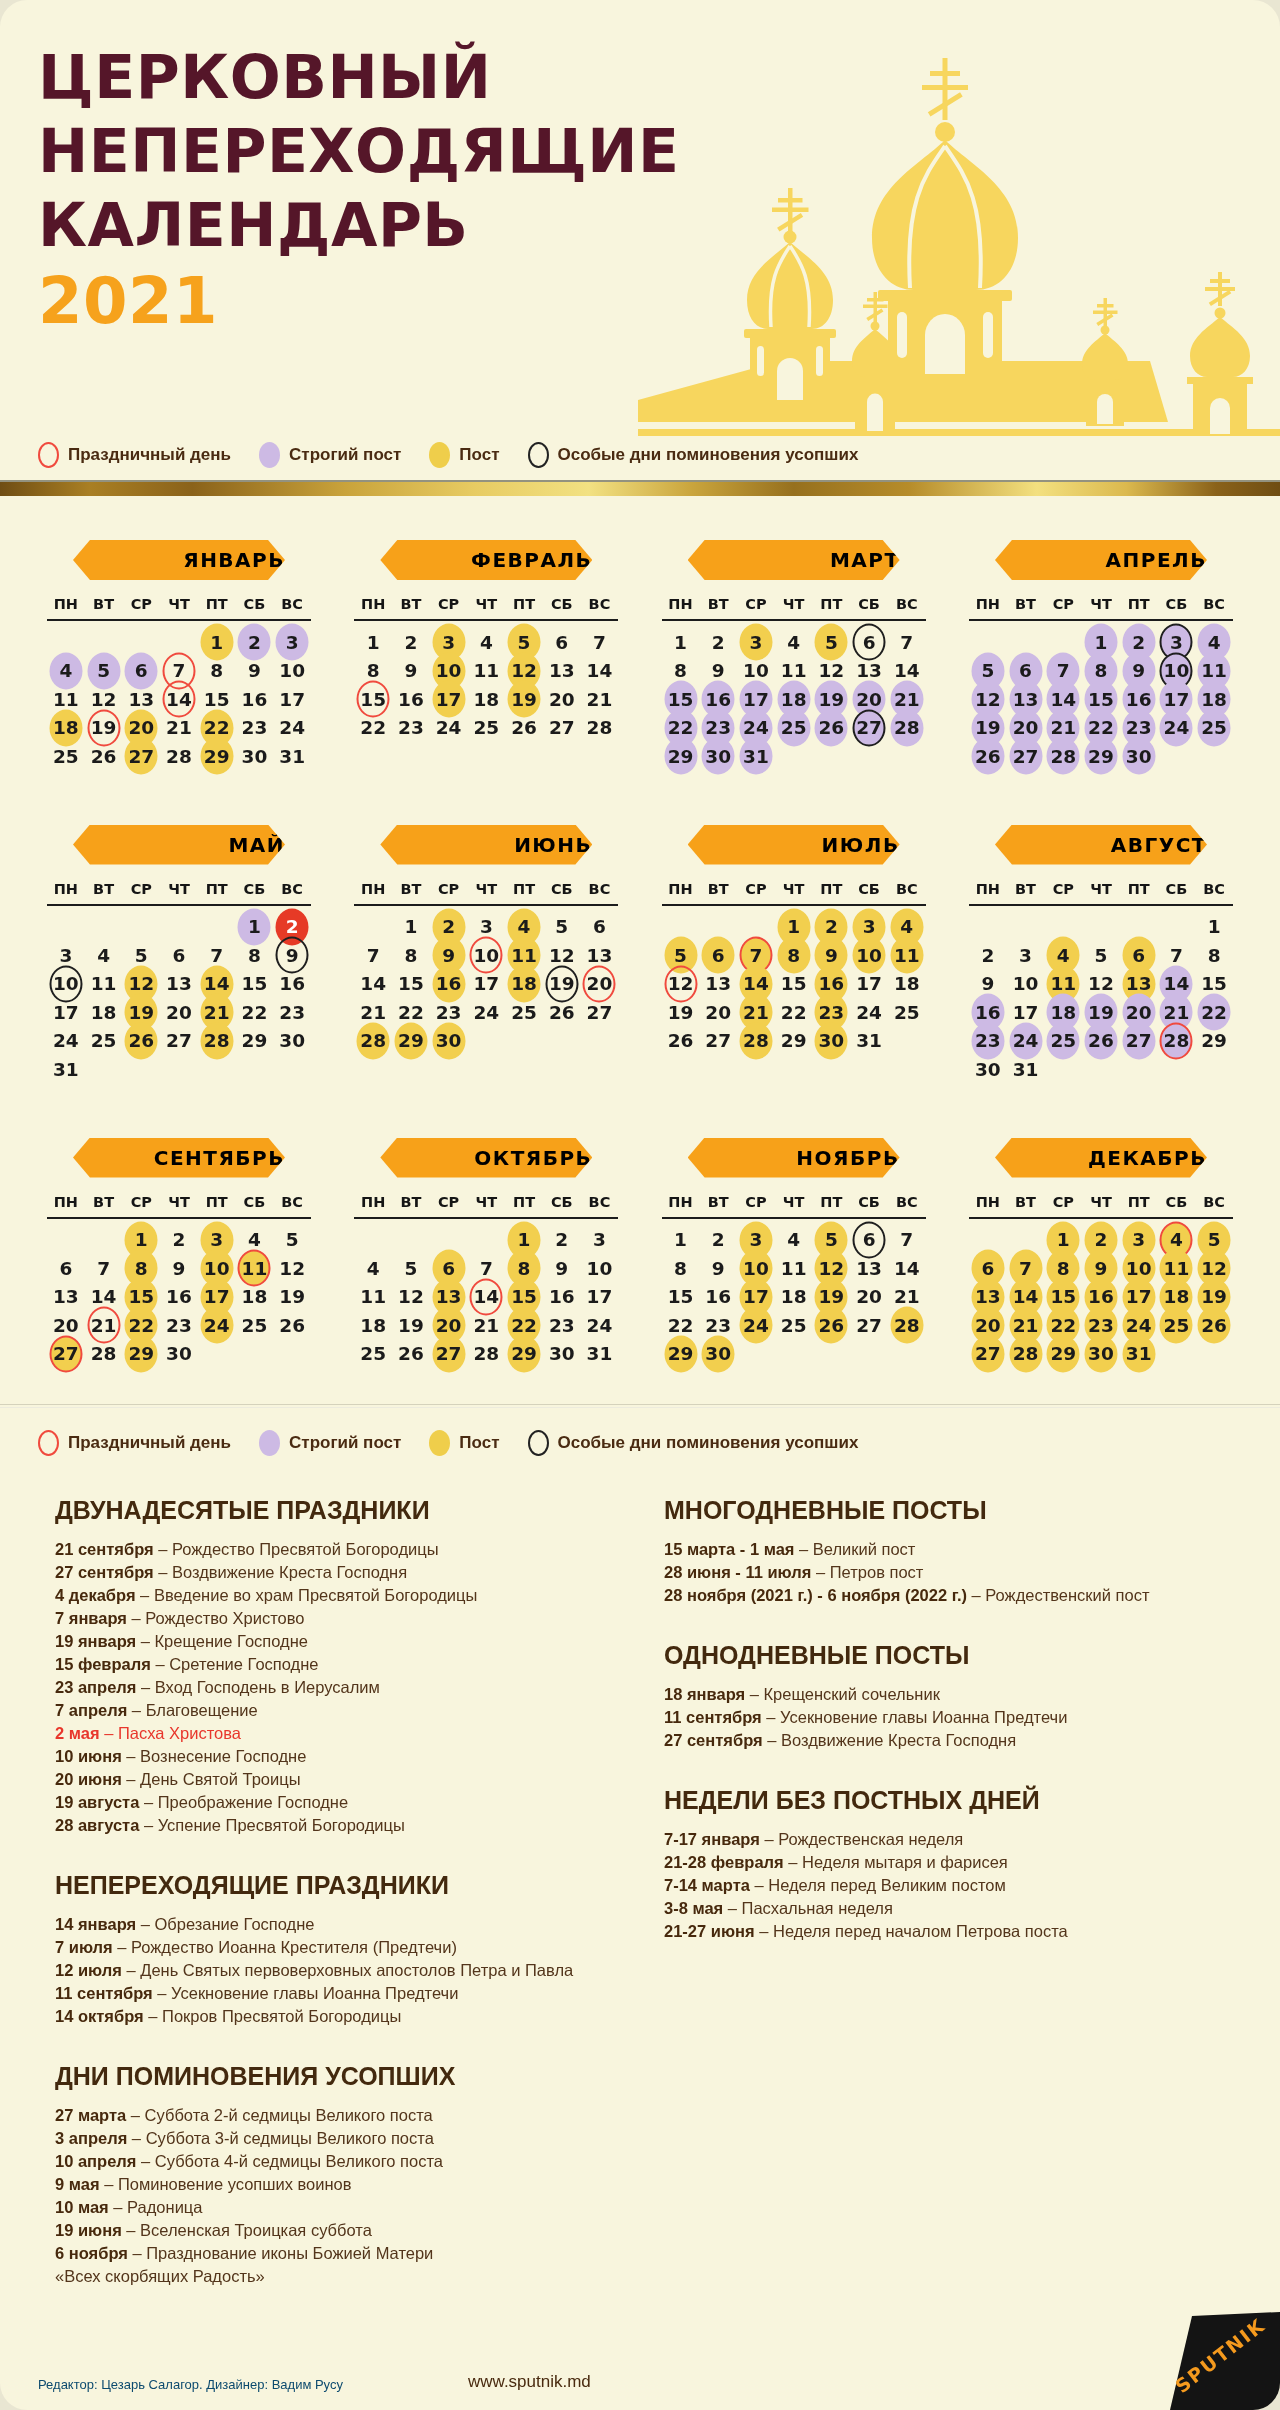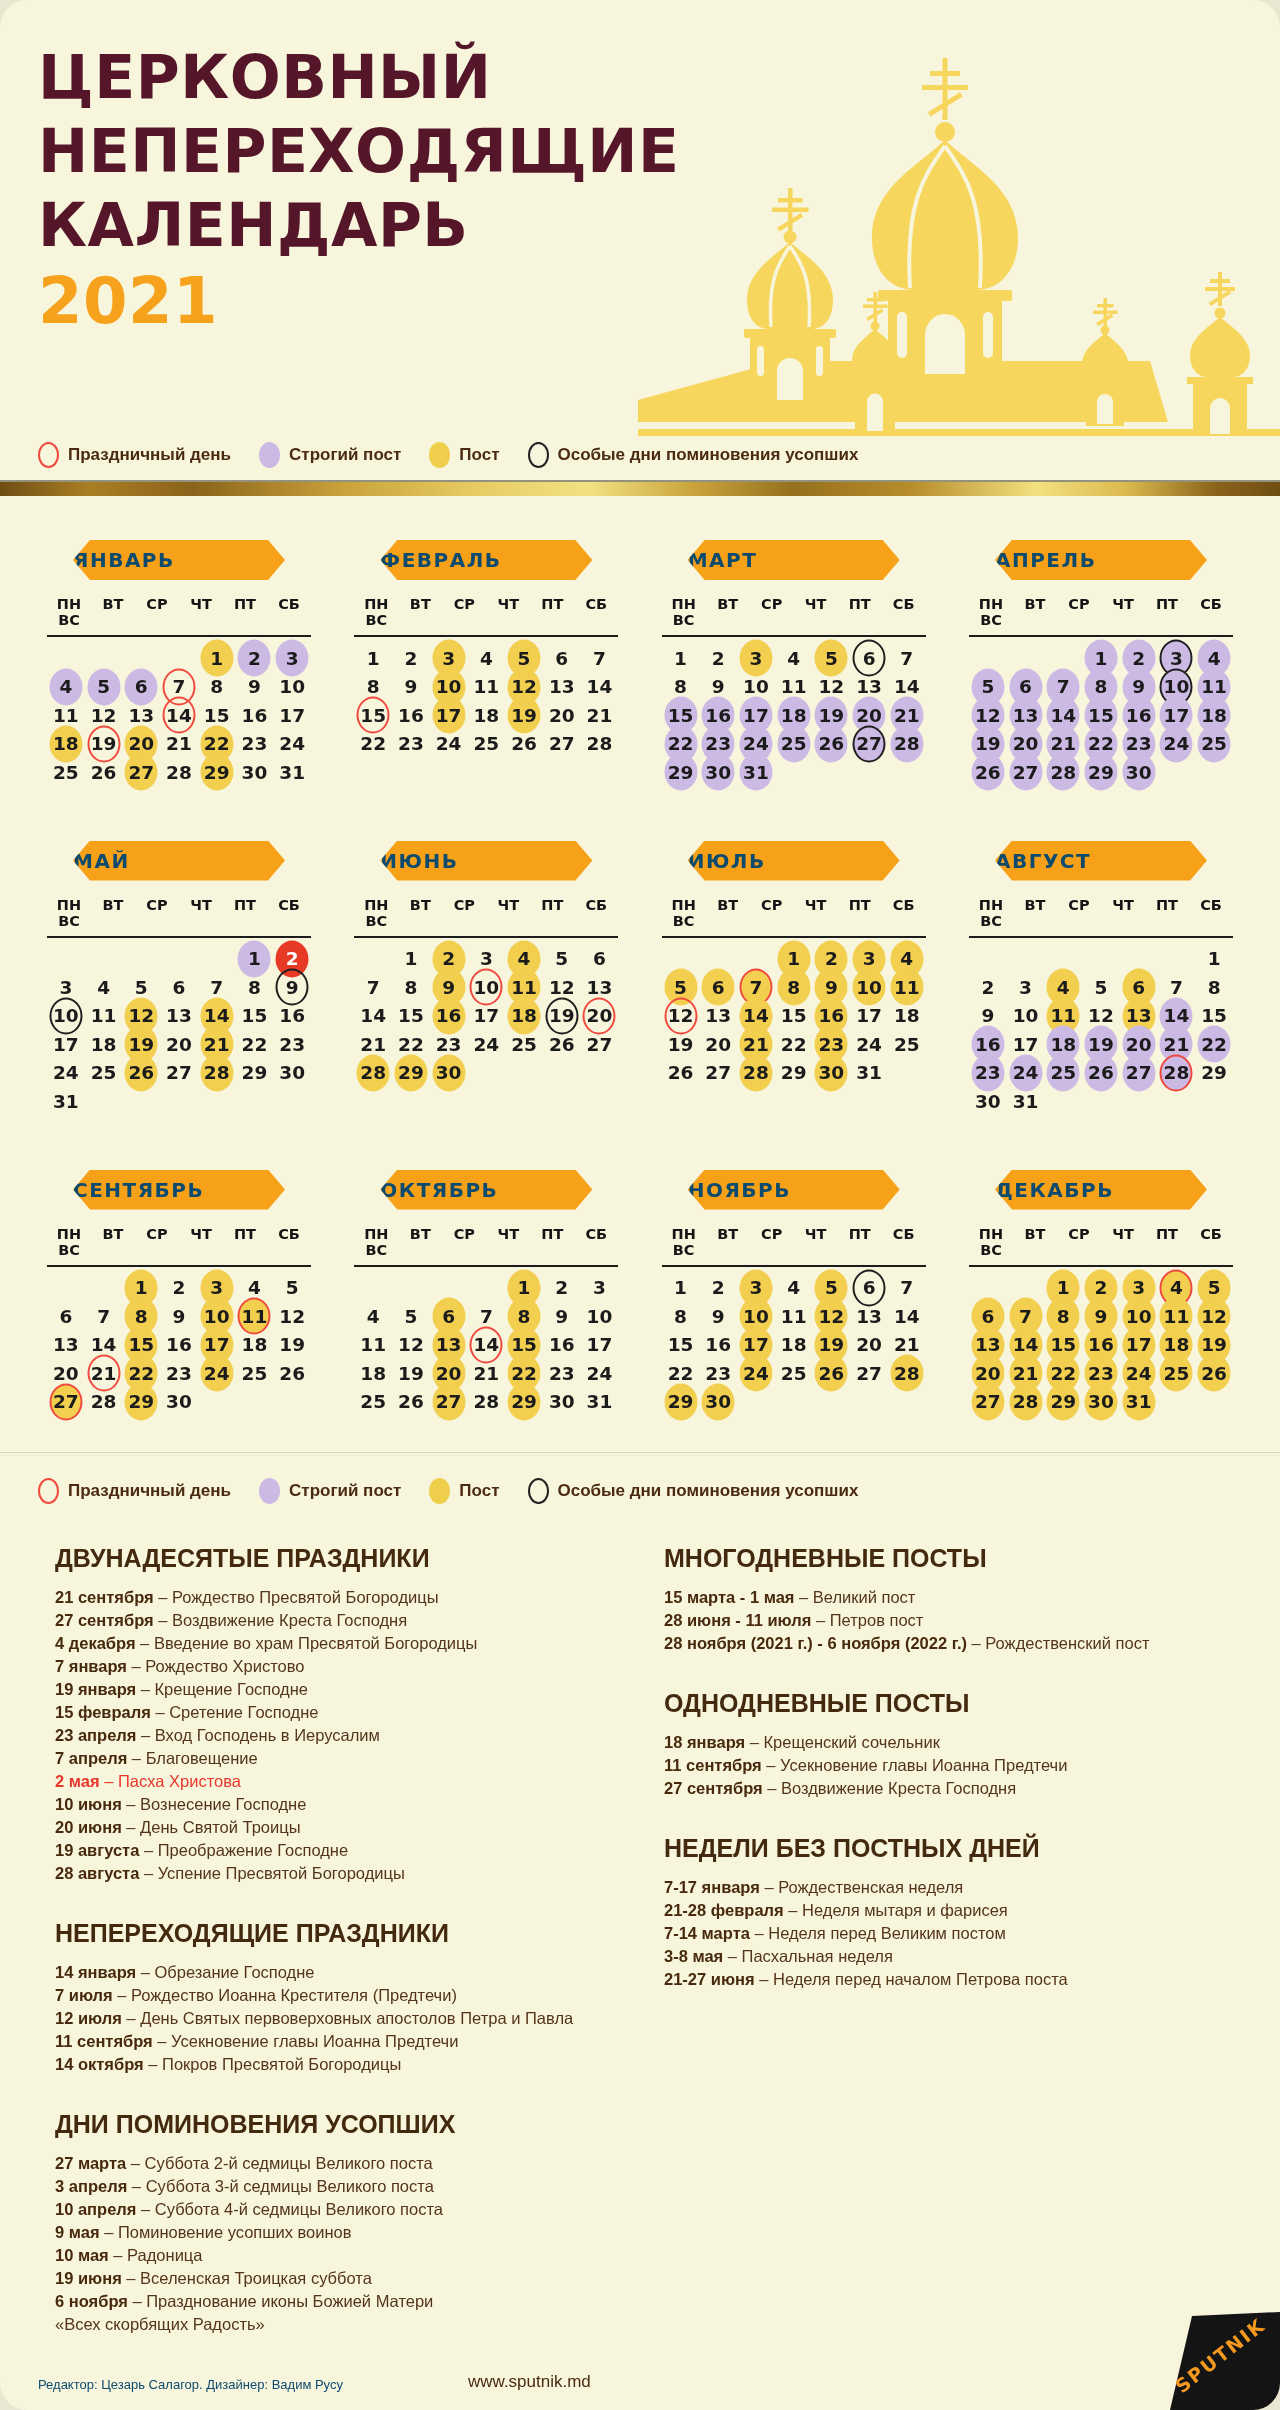--- a/index.html
+++ b/index.html
@@ -21,24 +21,24 @@
   .sw.fill-yellow{background:#EFCE4B;}
   .lg-label{font-size:17px;font-weight:bold;color:#4A2B12;}
   .divider{height:2px;background:#93927f;margin-top:12px;}
   .goldbar{height:14px;background:linear-gradient(90deg,#6f4d13 0%,#a97f24 7%,#8a621a 15%,#c9a33b 27%,
           #e7cb62 37%,#f2e182 46%,#caa53d 54%,#96701e 62%,#b68c2a 71%,#f3e07f 81%,#dbb94e 88%,
           #8a621a 95%,#6f4d13 100%);}
   
   .cal-grid{display:grid;grid-template-columns:repeat(4,270px);justify-content:space-between;
             align-items:start;row-gap:54px;padding:0 44px;margin-top:44px;}
   .month{width:270px;font-family:"DejaVu Sans",sans-serif;}
-  .banner{width:212px;height:40px;line-height:40px;margin:0 auto 16px;background:#F7A119;color:#0c4a6e;
-          font-weight:bold;font-size:20px;letter-spacing:1.5px;text-align:left;
+  .banner{width:212px;height:40px;line-height:40px;margin:0 auto 16px;background:#F7A119;color:#000000;
+          font-weight:bold;font-size:20px;letter-spacing:1.5px;text-align:right;
           clip-path:polygon(8% 0,92% 0,100% 50%,92% 100%,8% 100%,0 50%);}
-  .wk{display:grid;grid-template-columns:repeat(6,1fr);text-align:center;font-size:14.5px;font-weight:bold;
+  .wk{display:grid;grid-template-columns:repeat(7,1fr);text-align:center;font-size:14.5px;font-weight:bold;
       color:#151515;padding-bottom:7px;border-bottom:2.5px solid #1c1c1c;margin:0 3px;}
   .days{display:grid;grid-template-columns:repeat(7,1fr);margin:7px 3px 0;}
   .day{position:relative;height:28.5px;display:flex;align-items:center;justify-content:center;
        font-size:18.5px;font-weight:bold;color:#1b1b1b;}
   .day .mark{position:absolute;left:50%;top:50%;width:33px;height:37px;transform:translate(-50%,-50%);
              border-radius:50%;z-index:0;box-sizing:border-box;}
   .day .n{position:relative;z-index:1;}
   .m-y{background:#F2CF4E;} .m-p{background:#CDBAE4;} .m-rf{background:#E63A26;}
   .r-r{border:2.5px solid #F04A3E;} .r-b{border:2.5px solid #1f1f1f;}
   .day.white .n{color:#fff;}

